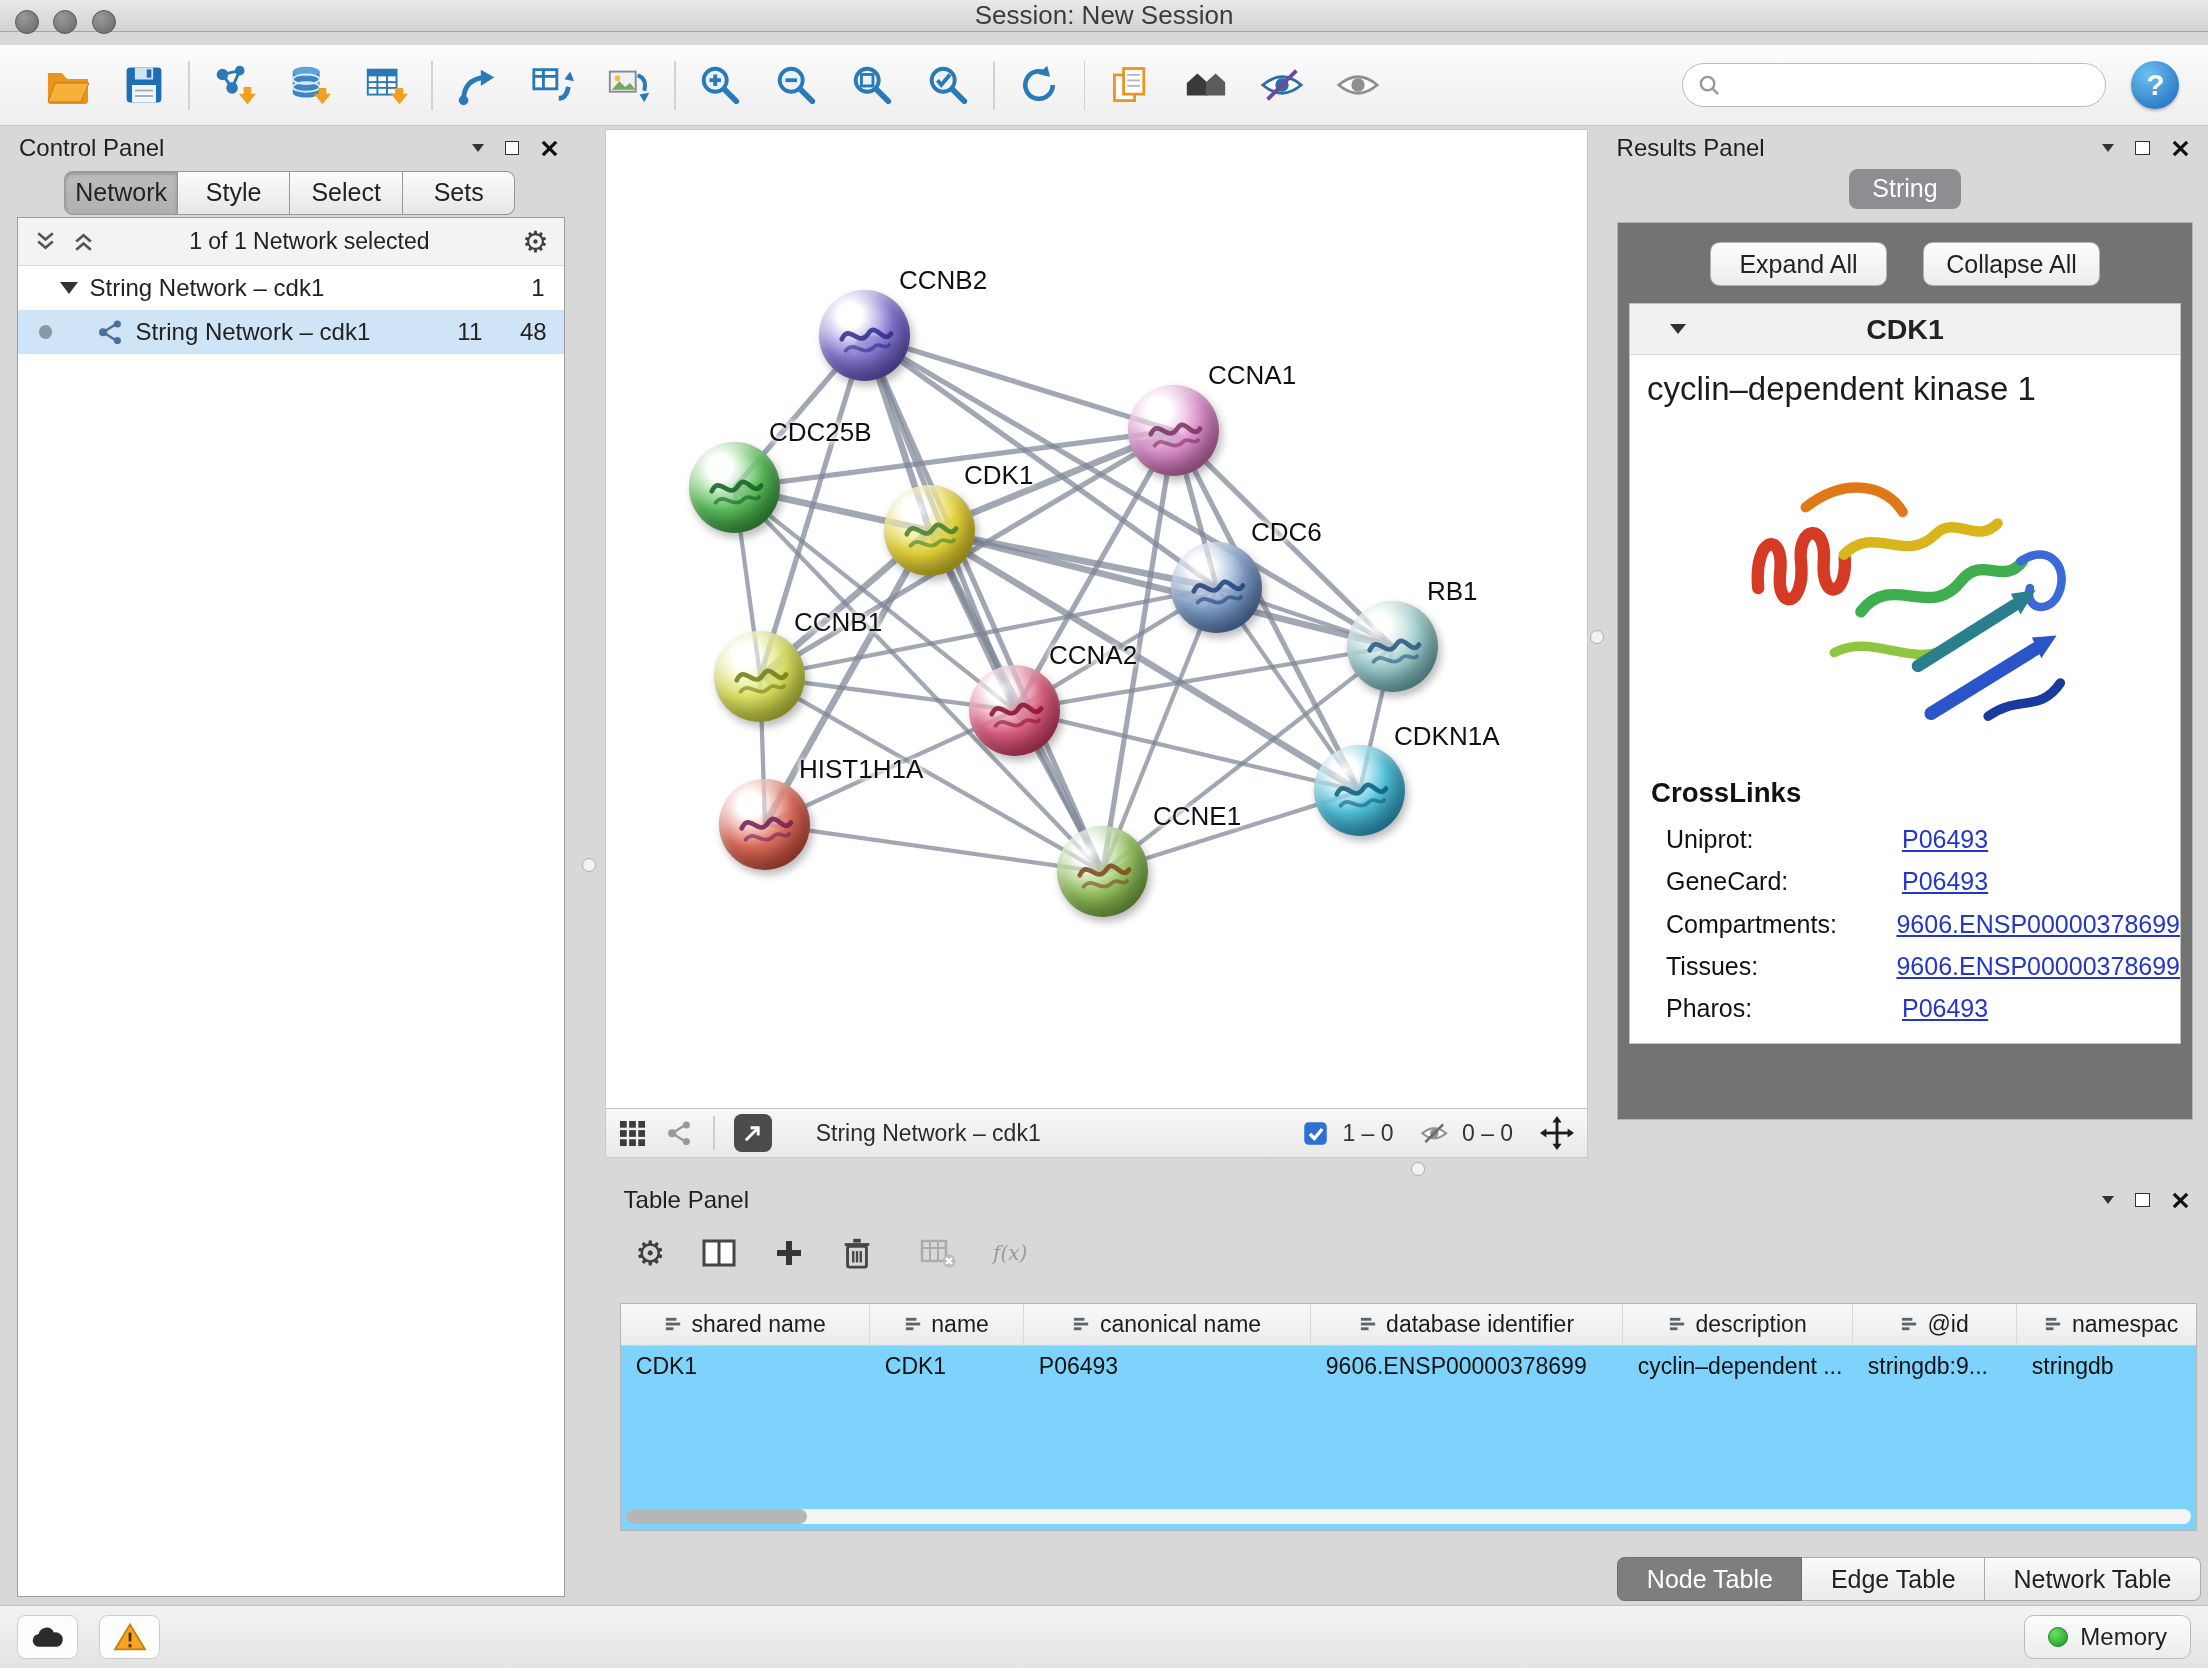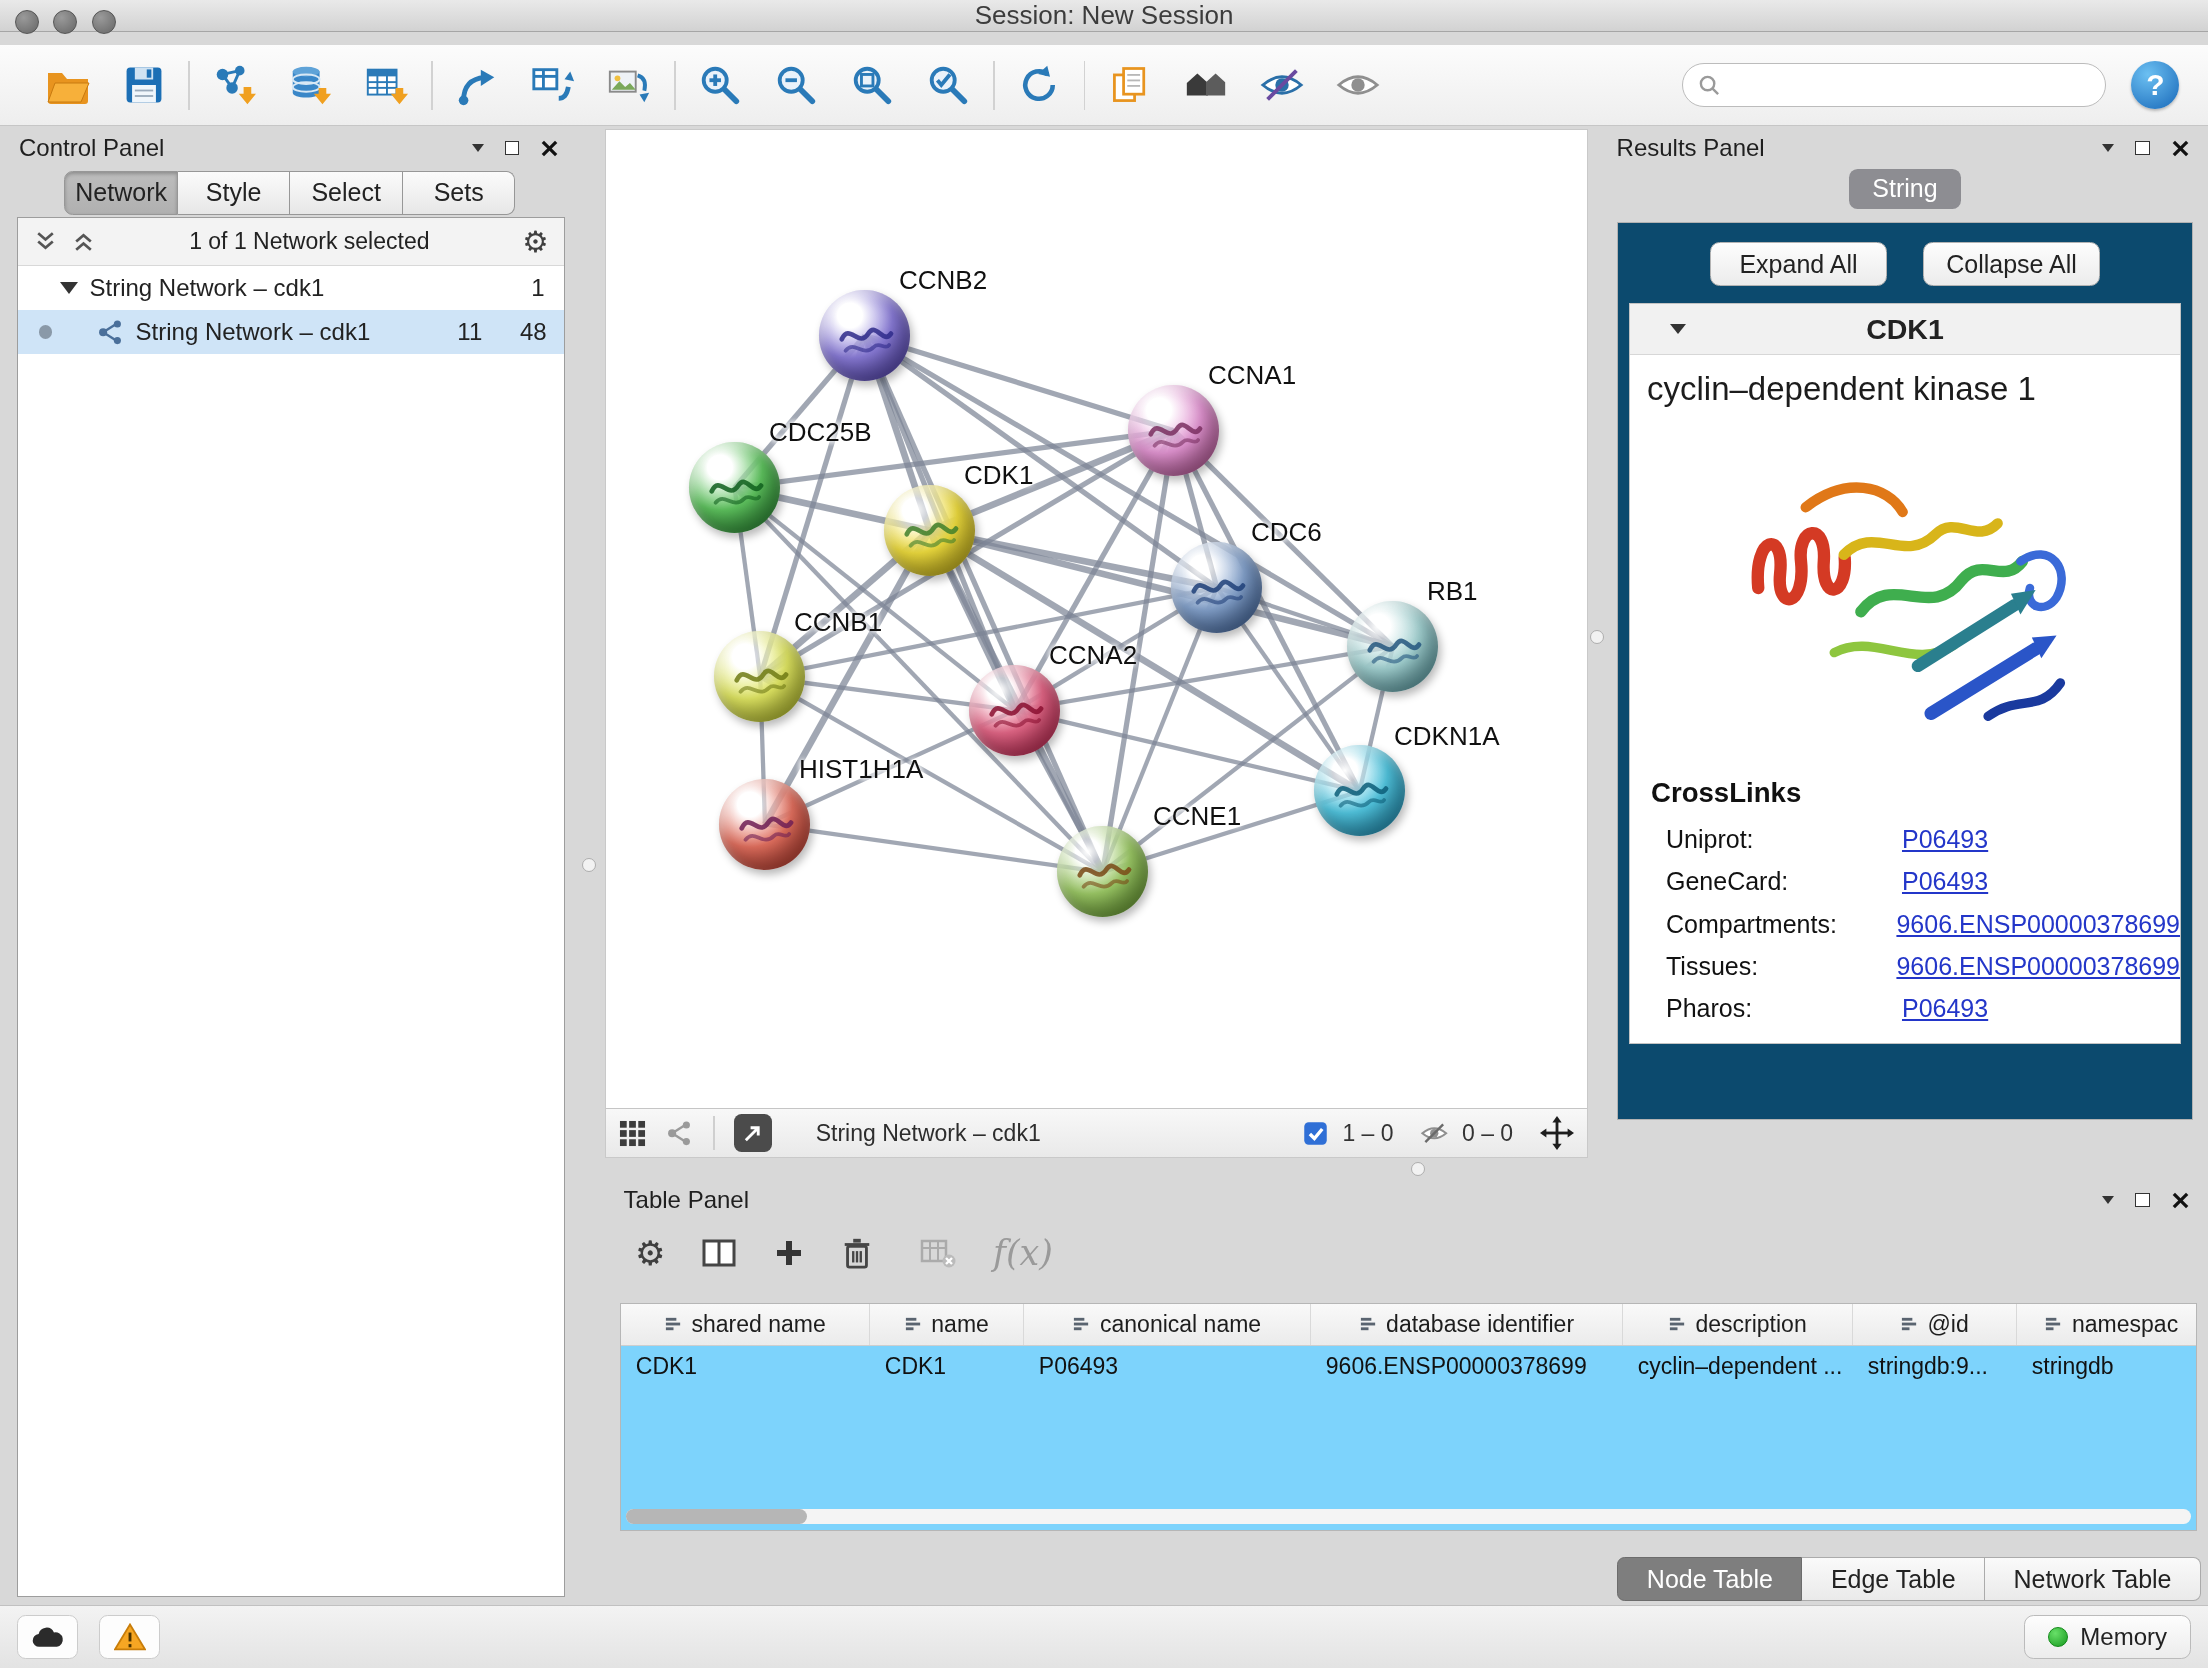--- a/index.html
+++ b/index.html
@@ -73,21 +73,21 @@
   .nv-export { width:38px; height:38px; border-radius:7.6px; background:#4b4b4b;
     display:flex; align-items:center; justify-content:center; }
   .nv-title { margin-left:25px; }
   .nv-right { margin-left:auto; display:flex; align-items:center; gap:13.3px; }
   .nv-count { margin-right:13.3px; color:#333; }
 
   
   .results-panel { position:absolute; left:1609px; top:129px; width:592px; height:1029px; }
   .string-pill { margin:1.9px auto 0; width:112px; height:40px; background:#8d8d92; color:#fff; font-size:25px;
     display:flex; align-items:center; justify-content:center; border-radius:8.6px; }
-  .rp-card { position:absolute; top:93px; left:7.6px; right:7.6px; bottom:38px; background:#0c4a6e; border:1.9px solid #b2b2b2; }
+  .rp-card { position:absolute; top:93px; left:7.6px; right:7.6px; bottom:38px; background:#737373; border:1.9px solid #b2b2b2; }
   .rp-buttons { display:flex; justify-content:center; gap:36px; padding:19px 0 17px; }
   .rp-btn { min-width:177px; height:44px; padding:0 21px; border:1.9px solid #b3b3b3; border-radius:9.5px;
     background:linear-gradient(#fdfdfd,#ececec); font-size:25px; display:flex; align-items:center; justify-content:center; color:#222; }
   .rp-entry { margin:0 11.4px; border:1.9px solid #c3c3c3; background:#fff; }
   .rp-entry-header { position:relative; height:51px; display:flex; align-items:center; justify-content:center;
     background:#f1f1f1; border-bottom:1.9px solid #d7d7d7; font-size:28.5px; font-weight:bold; }
   .rp-entry-header .tri-down { position:absolute; left:40px; }
   .rp-desc { font-size:33px; padding:15px 17px 5.7px; color:#1c1c1c; }
   .rp-structure { display:flex; justify-content:center; padding:3.8px 0 9.5px; }
   .cl-title { font-size:27.6px; font-weight:bold; padding:7.6px 0 9.5px 21px; color:#111; }
@@ -106,21 +106,21 @@
   .tp-row { display:flex; height:40px; align-items:center; font-size:23px; color:#111; }
   .tp-td { flex:none; padding-left:15px; white-space:nowrap; overflow:hidden; }
   .tp-hscroll { position:absolute; left:5.7px; right:5.7px; bottom:5.7px; height:15px; background:#f4f4f4; border-radius:7.6px; }
   .tp-hscroll .thumb { width:181px; height:15px; border-radius:7.6px; background:#b6b6b6; }
   .tp-tabs { position:absolute; bottom:1.9px; left:0; right:0; display:flex; justify-content:flex-end; }
   .tp-tab { padding:0 28.5px; height:44px; display:flex; align-items:center; justify-content:center; font-size:25px;
     background:linear-gradient(#fafafa,#eaeaea); border:1.9px solid #ababab; border-left-width:0; color:#222; }
   .tp-tab:first-child { border-left-width:1.9px; border-radius:7.6px 0 0 7.6px; }
   .tp-tab:last-child { border-radius:0 7.6px 7.6px 0; }
   .tp-tab.selected { background:#7e7e7e; color:#fff; border-color:#6c6c6c; }
-  .fx { font-family:"DejaVu Serif", serif; font-style:italic; font-size:35px; color:#9a9a9a; }
+  .fx { font-family:"DejaVu Serif", serif; font-style:italic; font-size:20px; color:#9a9a9a; }
 
   
   .status-bar { position:absolute; left:0; right:0; bottom:0; height:63px;
     background:linear-gradient(#f3f3f3,#e3e3e3); border-top:1.9px solid #c1c1c1;
     display:flex; align-items:center; padding:0 17px; gap:21px; }
   .sb-btn { width:61px; height:44px; border:1.9px solid #cccccc; border-radius:8.6px; background:#fdfdfd;
     display:flex; align-items:center; justify-content:center; }
   .memory-btn { margin-left:auto; display:flex; align-items:center; gap:12.4px; padding:0 23px; height:44px;
     border:1.9px solid #bbbbbb; border-radius:9.5px; background:linear-gradient(#fdfdfd,#ececec); font-size:24px; color:#222; }
   .memory-dot { width:20px; height:20px; border-radius:50%;

